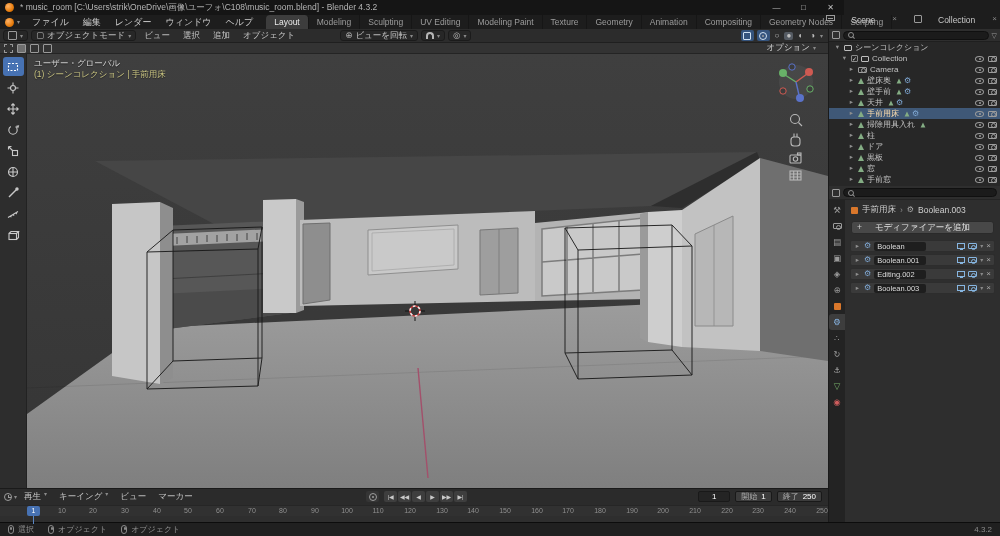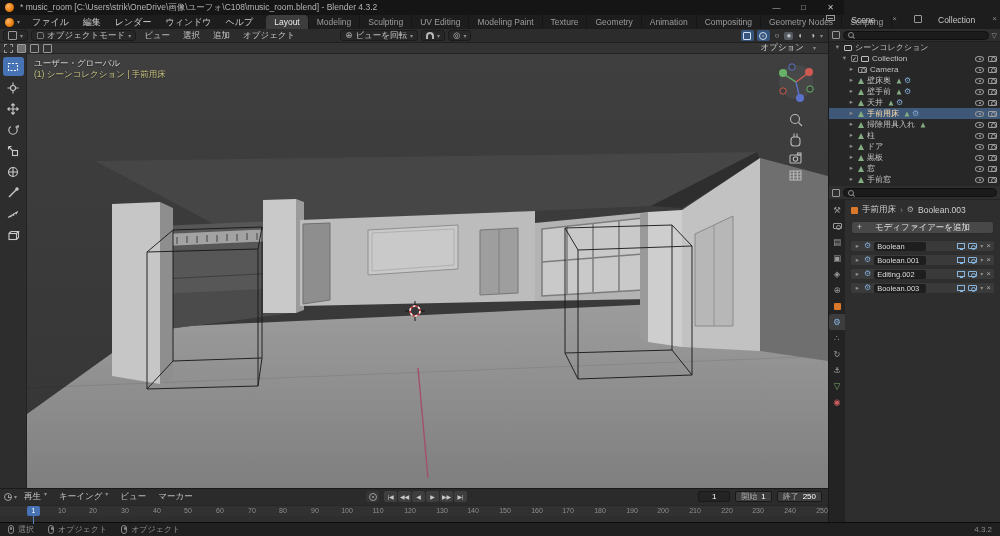--- a/index.html
+++ b/index.html
@@ -31,21 +31,21 @@
   .vh-spacer{flex:1}
   .tgl{display:flex;align-items:center;justify-content:center;width:13px;height:11px;border-radius:2px}
   .tgl.on{background:#35547e}
   .shade{font-size:8px;color:#c0c0c0;padding:0 2px;display:flex;align-items:center}
   .shade.active{background:#555b63;border-radius:2px}
 
   #tool-settings{position:absolute;left:0;top:43px;width:828px;height:11px;background:#333333;border-bottom:1px solid #242424;display:flex;align-items:center;gap:4px;padding:0 4px}
   .ts-ic{width:9px;height:9px;border:1px solid #9a9a9a;border-radius:1px}
   .ts-ic.fill{background:#6f6f6f}
   .ts-ic.dash{border-style:dashed}
-  #ts-options{margin-left:auto;margin-right:8px;display:flex;align-items:center;gap:9px;font-size:8.5px;color:#d0d0d0}
+  #ts-options{margin-left:auto;margin-right:8px;display:flex;align-items:center;gap:3px;font-size:8.5px;color:#d0d0d0}
 
   
   #toolbar{position:absolute;left:0;top:54px;width:27px;height:434px;background:#2d2d2d;border-right:1px solid #222;display:flex;flex-direction:column;align-items:center;padding-top:3px;gap:2px}
   .tool-btn{width:21px;height:19px;border-radius:3px;display:flex;align-items:center;justify-content:center}
   .tool-btn.active{background:#4772b3}
   .tool-btn svg{display:block}
 
   
   #canvas{position:absolute;left:27px;top:54px;width:801px;height:434px;overflow:hidden}
   #scene{position:absolute;left:0;top:0}

